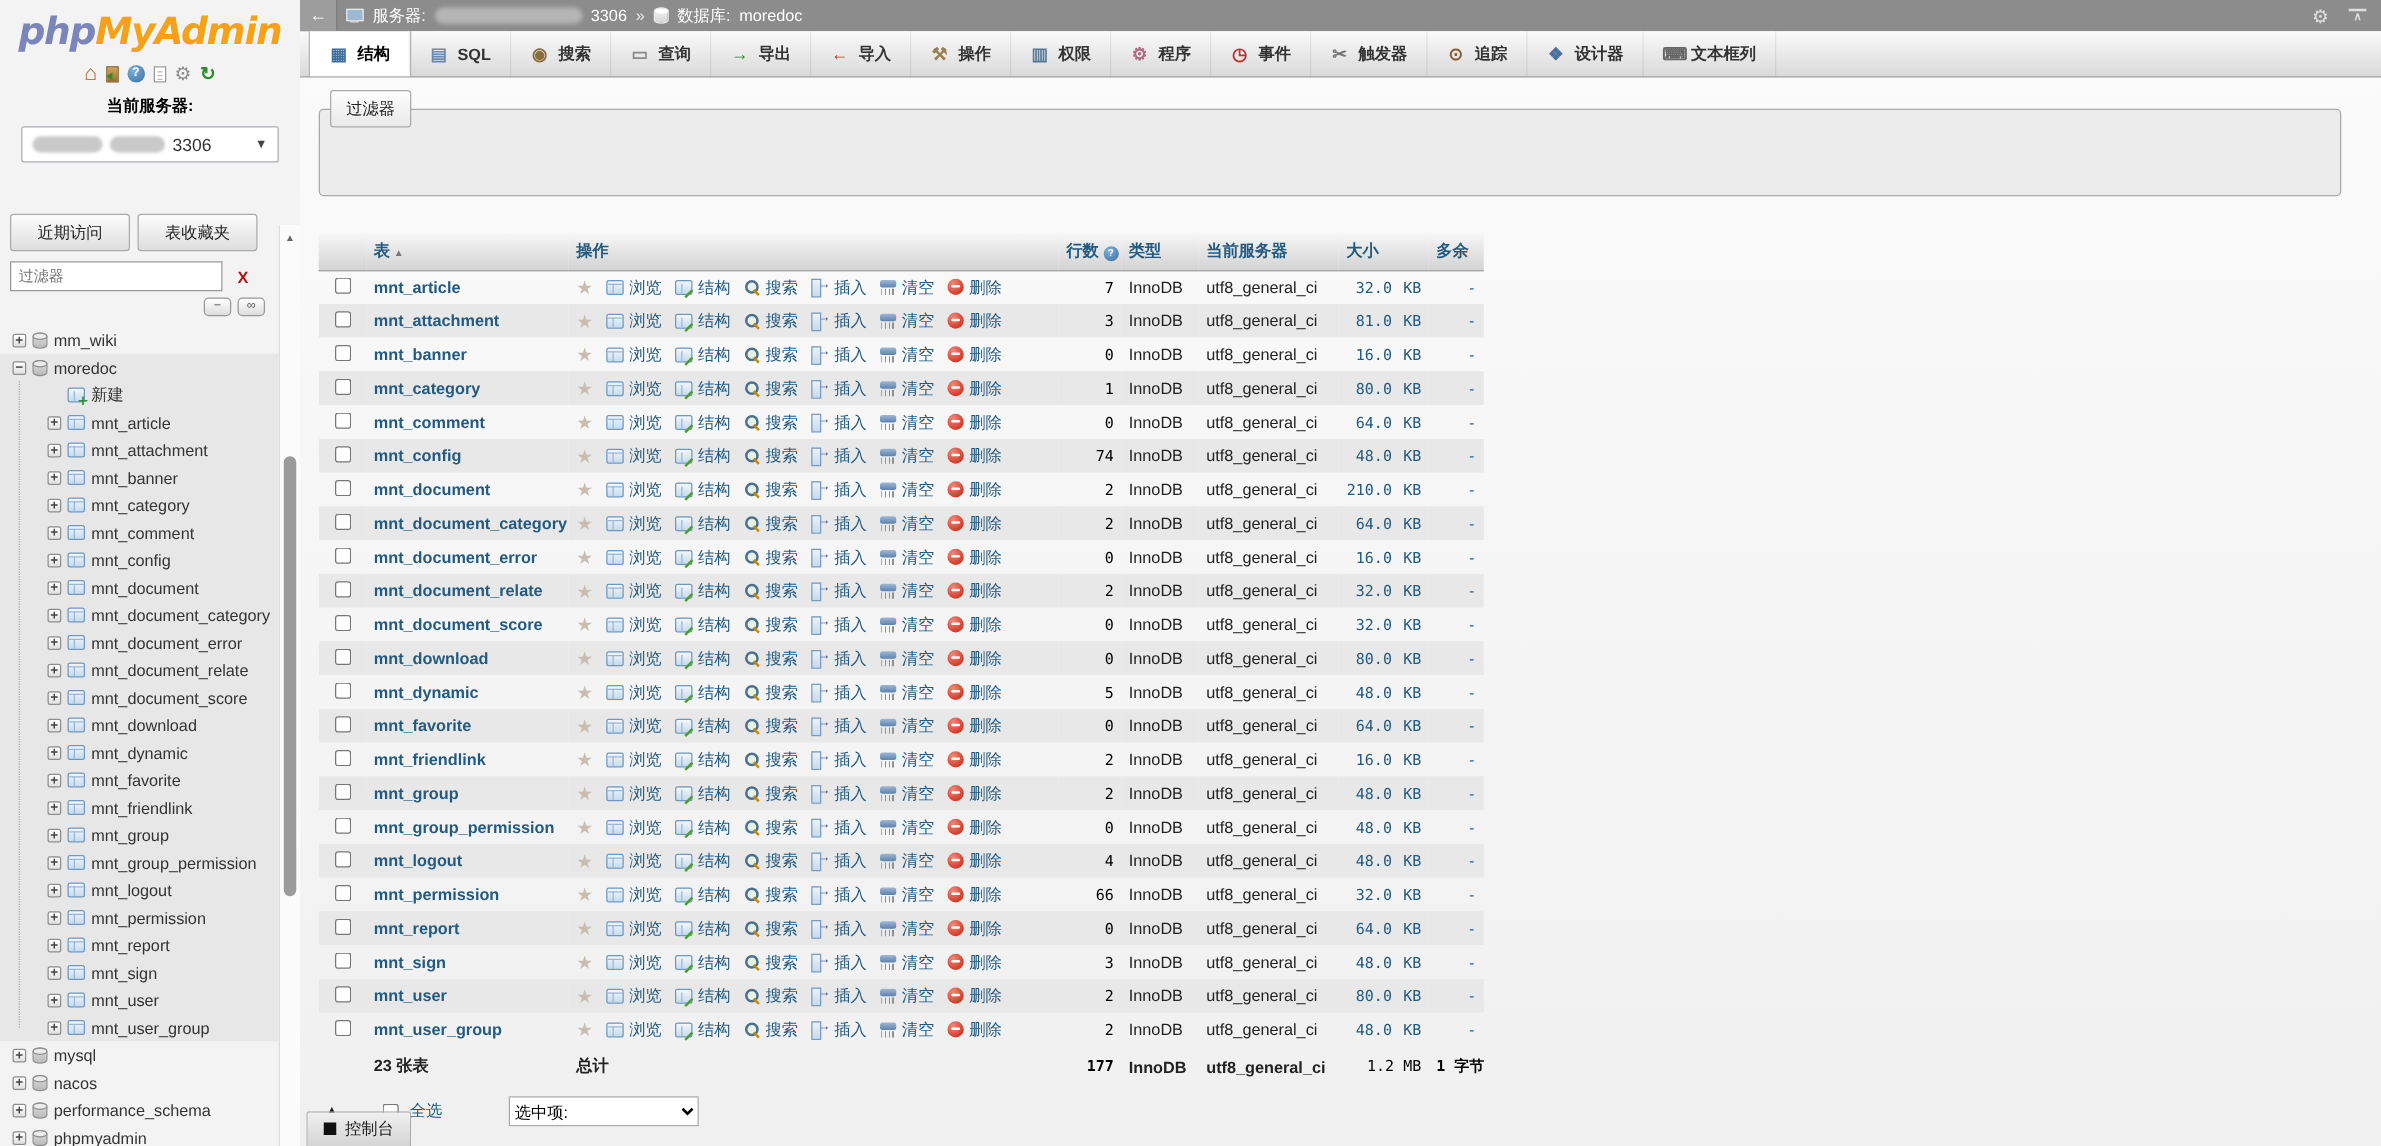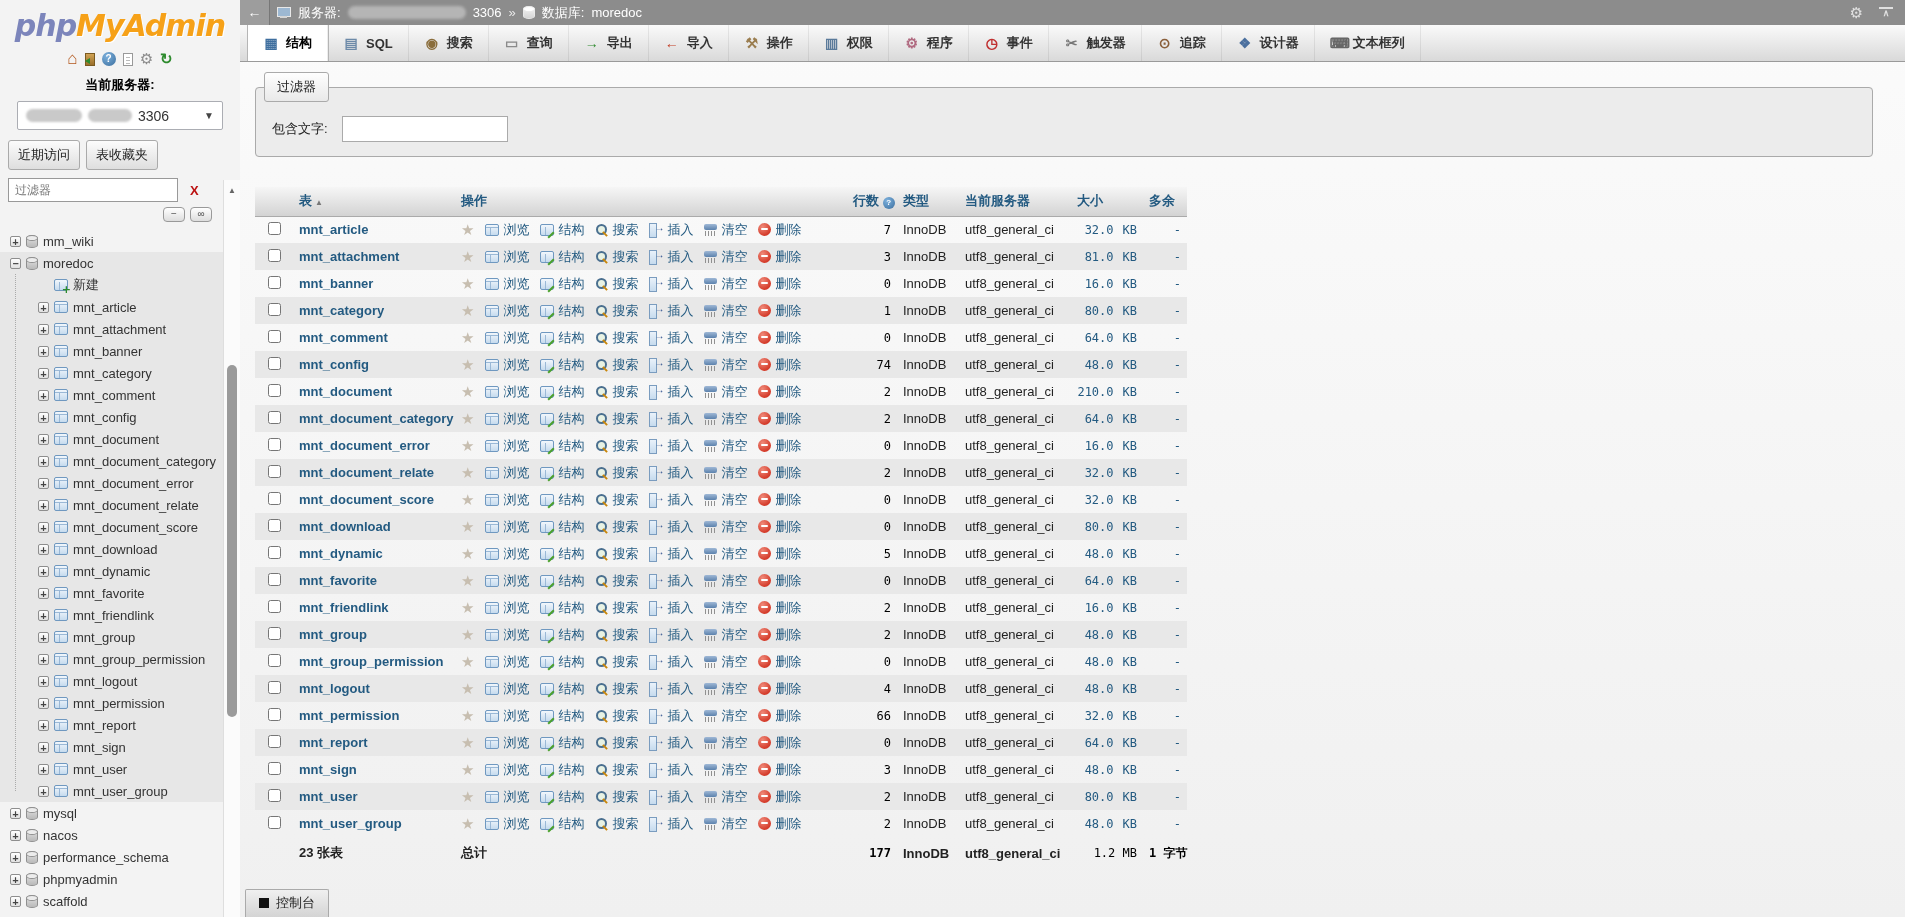--- a/index.html
+++ b/index.html
@@ -13,21 +13,21 @@
 .logo .p2 { color:#f6a118; text-shadow:1px 1px 0 #fff; }
 .nav-icons { display:flex; justify-content:center; align-items:center; gap:7px; margin-top:6px; height:20px; }
 .nav-icons > span { display:inline-block; cursor:pointer; }
 .server-label { text-align:center; margin-top:7px; font-weight:bold; color:#000; }
 .server-select { margin:7px auto 0; width:206px; height:29px; background:#fff; border:1px solid #abadb3; border-radius:2px; display:flex; align-items:center; padding:0 8px; gap:6px; cursor:pointer; }
 .redact { height:13px; border-radius:7px; background:#c9c9c9; filter:blur(1.2px); }
 .r1 { width:56px; } .r2 { width:44px; }
 .server-select .val { color:#333; font-size:14px; }
 .server-select .caret { margin-left:auto; color:#444; font-size:10px; }
 .nav-btns { display:flex; gap:6px; margin:10px 0 0 8px; }
-.nav-btns button { font-family:"Liberation Sans",sans-serif; font-size:13px; padding:5px 9px; border:1px solid #aaa; border-radius:3px; background:linear-gradient(#fcfcfc,#dedede); color:#222; cursor:pointer; }
+.nav-btns button { font-family:"Liberation Sans",sans-serif; font-size:13px; padding:5px 21px; border:1px solid #aaa; border-radius:3px; background:linear-gradient(#fcfcfc,#dedede); color:#222; cursor:pointer;margin-top:31px; }
 .nav-filter { display:flex; align-items:center; gap:12px; margin:8px 0 0 8px; }
 .nav-filter input { width:170px; height:24px; border:1px solid #999; padding:0 6px; font-size:12px; color:#555; }
 .clear-x { color:#bb1111; font-weight:bold; text-decoration:none; font-size:13px; }
 .nav-collapse { display:flex; gap:5px; justify-content:flex-end; margin:5px 28px 0 0; }
 .nbtn { width:22px; height:15px; border:1px solid #999; border-radius:4px; background:linear-gradient(#fff,#ddd); font-size:10px; line-height:12px; text-align:center; color:#555; cursor:pointer; }
 .nav-tree { margin-top:8px; }
 .tree-row { display:flex; align-items:center; gap:5px; height:22px; padding-left:10px; cursor:pointer; white-space:nowrap; }
 .tree-row.child { padding-left:38px; }
 .tree-row .lb { color:#333; }
 .db-active { background:#e7e7e7; width:223px; position:relative; }
@@ -423,24 +423,20 @@
   </div>
       <div class="tab">
     <span class="t-ic" data-icon="central-columns"></span>
     <span class="t-lb">文本框列</span>
   </div>
     </div>
 
   <div class="content">
     <fieldset class="filter-panel">
       <span class="flt-legend">过滤器</span>
-      <div class="flt-row">
-        <span>包含文字:</span>
-        <input type="text" style="">
-      </div>
     </fieldset>
 
     <table class="tables">
       <colgroup>
           <col class="c1">
           <col class="c2">
           <col class="c3">
           <col class="c4">
           <col class="c5">
           <col class="c6">
@@ -1459,19 +1455,27 @@
           <td>InnoDB</td>
           <td>utf8_general_ci</td>
           <td class="c-size">
               <span class="sizewrap">1.2 MB</span>
             </td>
           <td class="c-ovh">1 字节</td>
         </tr>
       </tfoot>
     </table>
 
+    <div class="controls">
+      <span class="top-arrow">▲</span>
+      <input type="checkbox" style="">
+      <span class="checkall-label">全选</span>
+      <select class="with-selected">
+        <option>选中项:</option>
+      </select>
+    </div>
 
     <div class="console-tab">
       <span class="console-sq"></span>
       <span>控制台</span>
     </div>
   </div>
 </div>
 
 </body></html>

